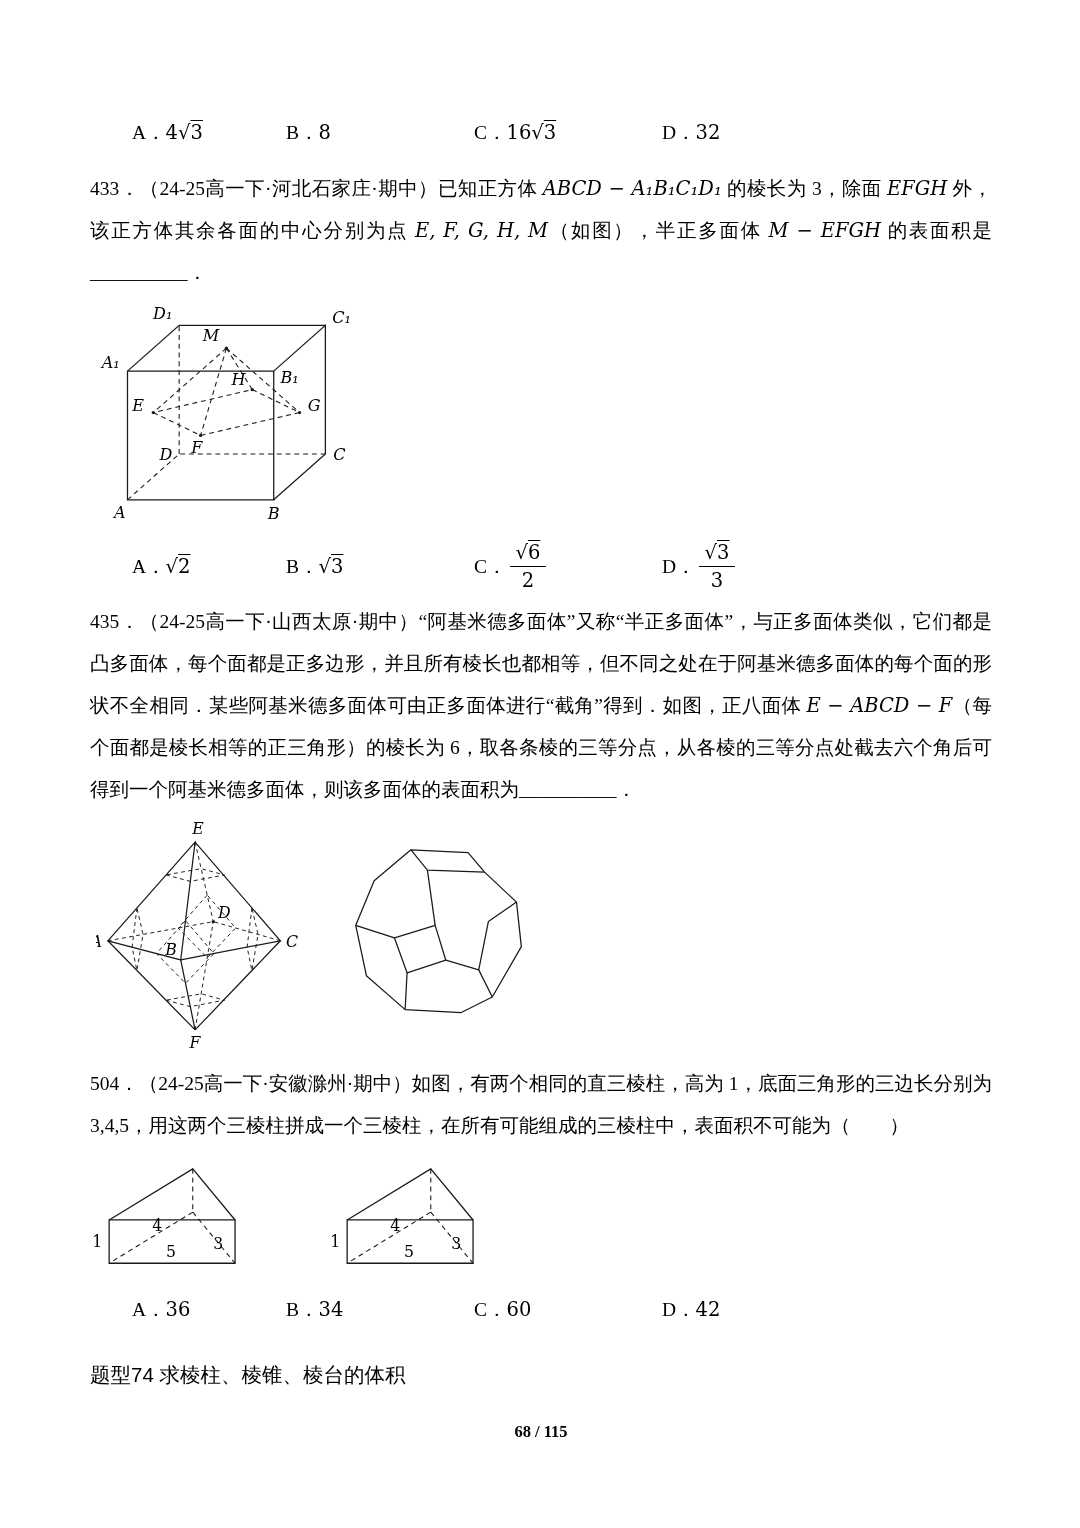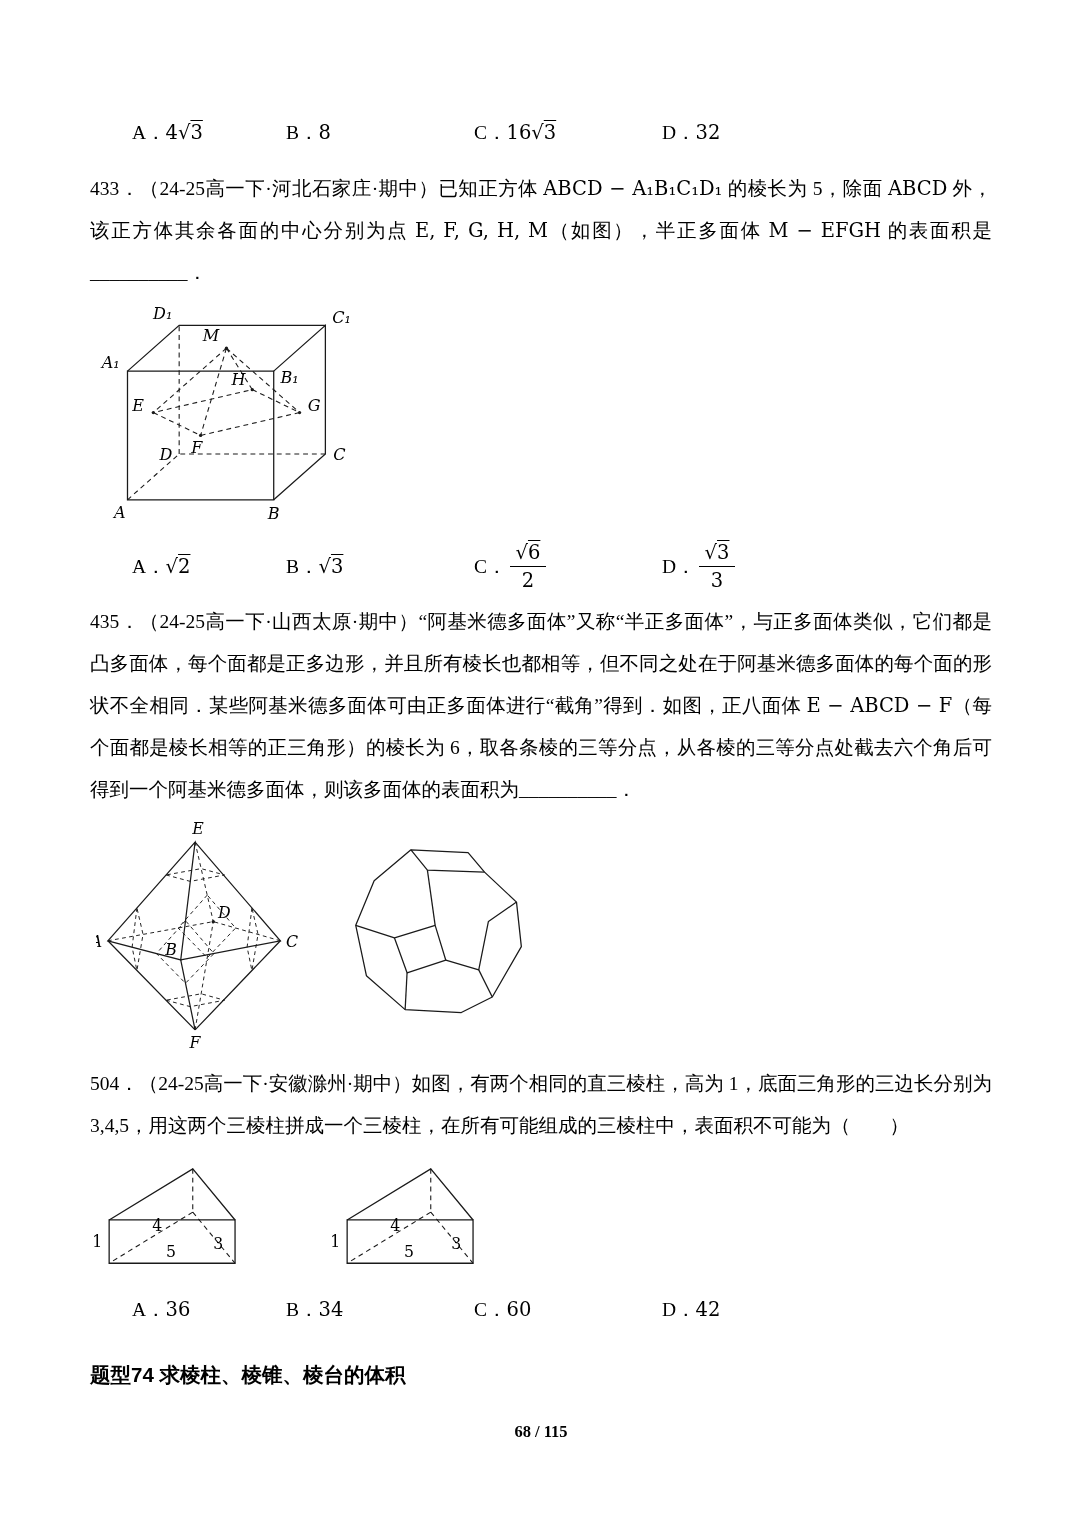--- a/index.html
+++ b/index.html
@@ -6,36 +6,36 @@
   html,body { background:#ffffff; }
   .page {
     width:1080px; min-height:1528px; margin:0 auto; background:#fff;
     font-family:"Liberation Serif","DejaVu Serif",serif;
     font-size:19.5px; color:#000;
     padding:112px 88px 0 90px;
     display:flex; flex-direction:column;
     position:relative; overflow:hidden;
   }
   .para { text-align:justify; line-height:2.15; }
-  .mi { font-family:"DejaVu Serif",serif; }
+  .mi { font-style:italic; font-family:"DejaVu Serif",serif; }
   .opt-row { display:flex; align-items:center; padding-left:42px; line-height:2.15; }
   .opt { display:inline-flex; align-items:center; white-space:nowrap; }
   .opt-1 { width:154px; } .opt-2 { width:188px; } .opt-3 { width:188px; } .opt-4 { flex:1; }
   .opt-val { font-family:"DejaVu Serif",serif;text-align:right; }
   .ol { text-decoration:overline; }
   .frac { display:inline-flex; flex-direction:column; text-align:center; line-height:1.3; margin-left:3px; font-family:"DejaVu Serif",serif; }
   .frac .num { border-bottom:1.4px solid #000; padding:0 6px 1px; }
   .frac .den { padding-top:1px; }
   .row-432 { margin-bottom:14px; }
   .fig-cube-wrap { margin:4px 0 6px 8px; }
   .row-434 { margin:4px 0 8px; }
   .figrow-435 { display:flex; align-items:center; gap:50px; margin:10px 0 12px 6px; }
   .prisms-row { display:flex; gap:66px; margin:12px 0 0 2px; }
   .row-436 { margin-top:10px; }
-  .heading { font-family:"Liberation Sans","DejaVu Sans",sans-serif; font-weight:bold; font-size:20.5px; margin-top:30px; }
+  .heading { font-family:"Liberation Sans","DejaVu Sans",sans-serif; font-weight:normal; font-size:20.5px; margin-top:30px; }
   .footer { margin-top:auto; text-align:center; font-size:16.5px; font-weight:bold; padding-bottom:86px; }
   svg { display:block; }
   svg text { font-family:"DejaVu Serif",serif; font-size:16.5px; font-style:italic; fill:#000; }
   svg text.num-label { font-style:normal; font-size:16px; }
 </style>
 </head>
 <body>
 
 <div class="page">
 
@@ -51,21 +51,21 @@
     <span class="opt opt-3">
         <span>C．</span>
         <span class="opt-val sqrtify">16√<span class="ol">3</span></span>
       </span>
     <span class="opt opt-4">
         <span>D．</span>
         <span class="opt-val sqrtify">32</span>
       </span>
   </div>
 
-  <p class="para"><span>433．（24-25高一下·河北石家庄·期中）已知正方体 </span><span class="mi">ABCD − A₁B₁C₁D₁</span><span> 的棱长为 5，除面 </span><span class="mi">ABCD</span><span> 外，该正方体其余各面的中心分别为点 </span><span class="mi">E, F, G, H, M</span><span>（如图），半正多面体 </span><span class="mi">M − EFGH</span><span> 的表面积是__________．</span></p>
+  <p class="para"><span>433．（24-25高一下·河北石家庄·期中）已知正方体 </span><span class="mi">ABCD − A₁B₁C₁D₁</span><span> 的棱长为 3，除面 </span><span class="mi">EFGH</span><span> 外，该正方体其余各面的中心分别为点 </span><span class="mi">E, F, G, H, M</span><span>（如图），半正多面体 </span><span class="mi">M − EFGH</span><span> 的表面积是__________．</span></p>
 
   <div class="fig-cube-wrap">
     <svg width="252" height="232" viewBox="0 0 258 238">
 
       <g stroke="#1a1a1a" stroke-width="1.3" fill="none">
         <path d="M30 207 L180 207 L180 75 L30 75 Z"></path>
         <path d="M180 207 L233 160 L233 28 L180 75"></path>
         <path d="M30 75 L83 28 L233 28"></path>
       </g>
 

